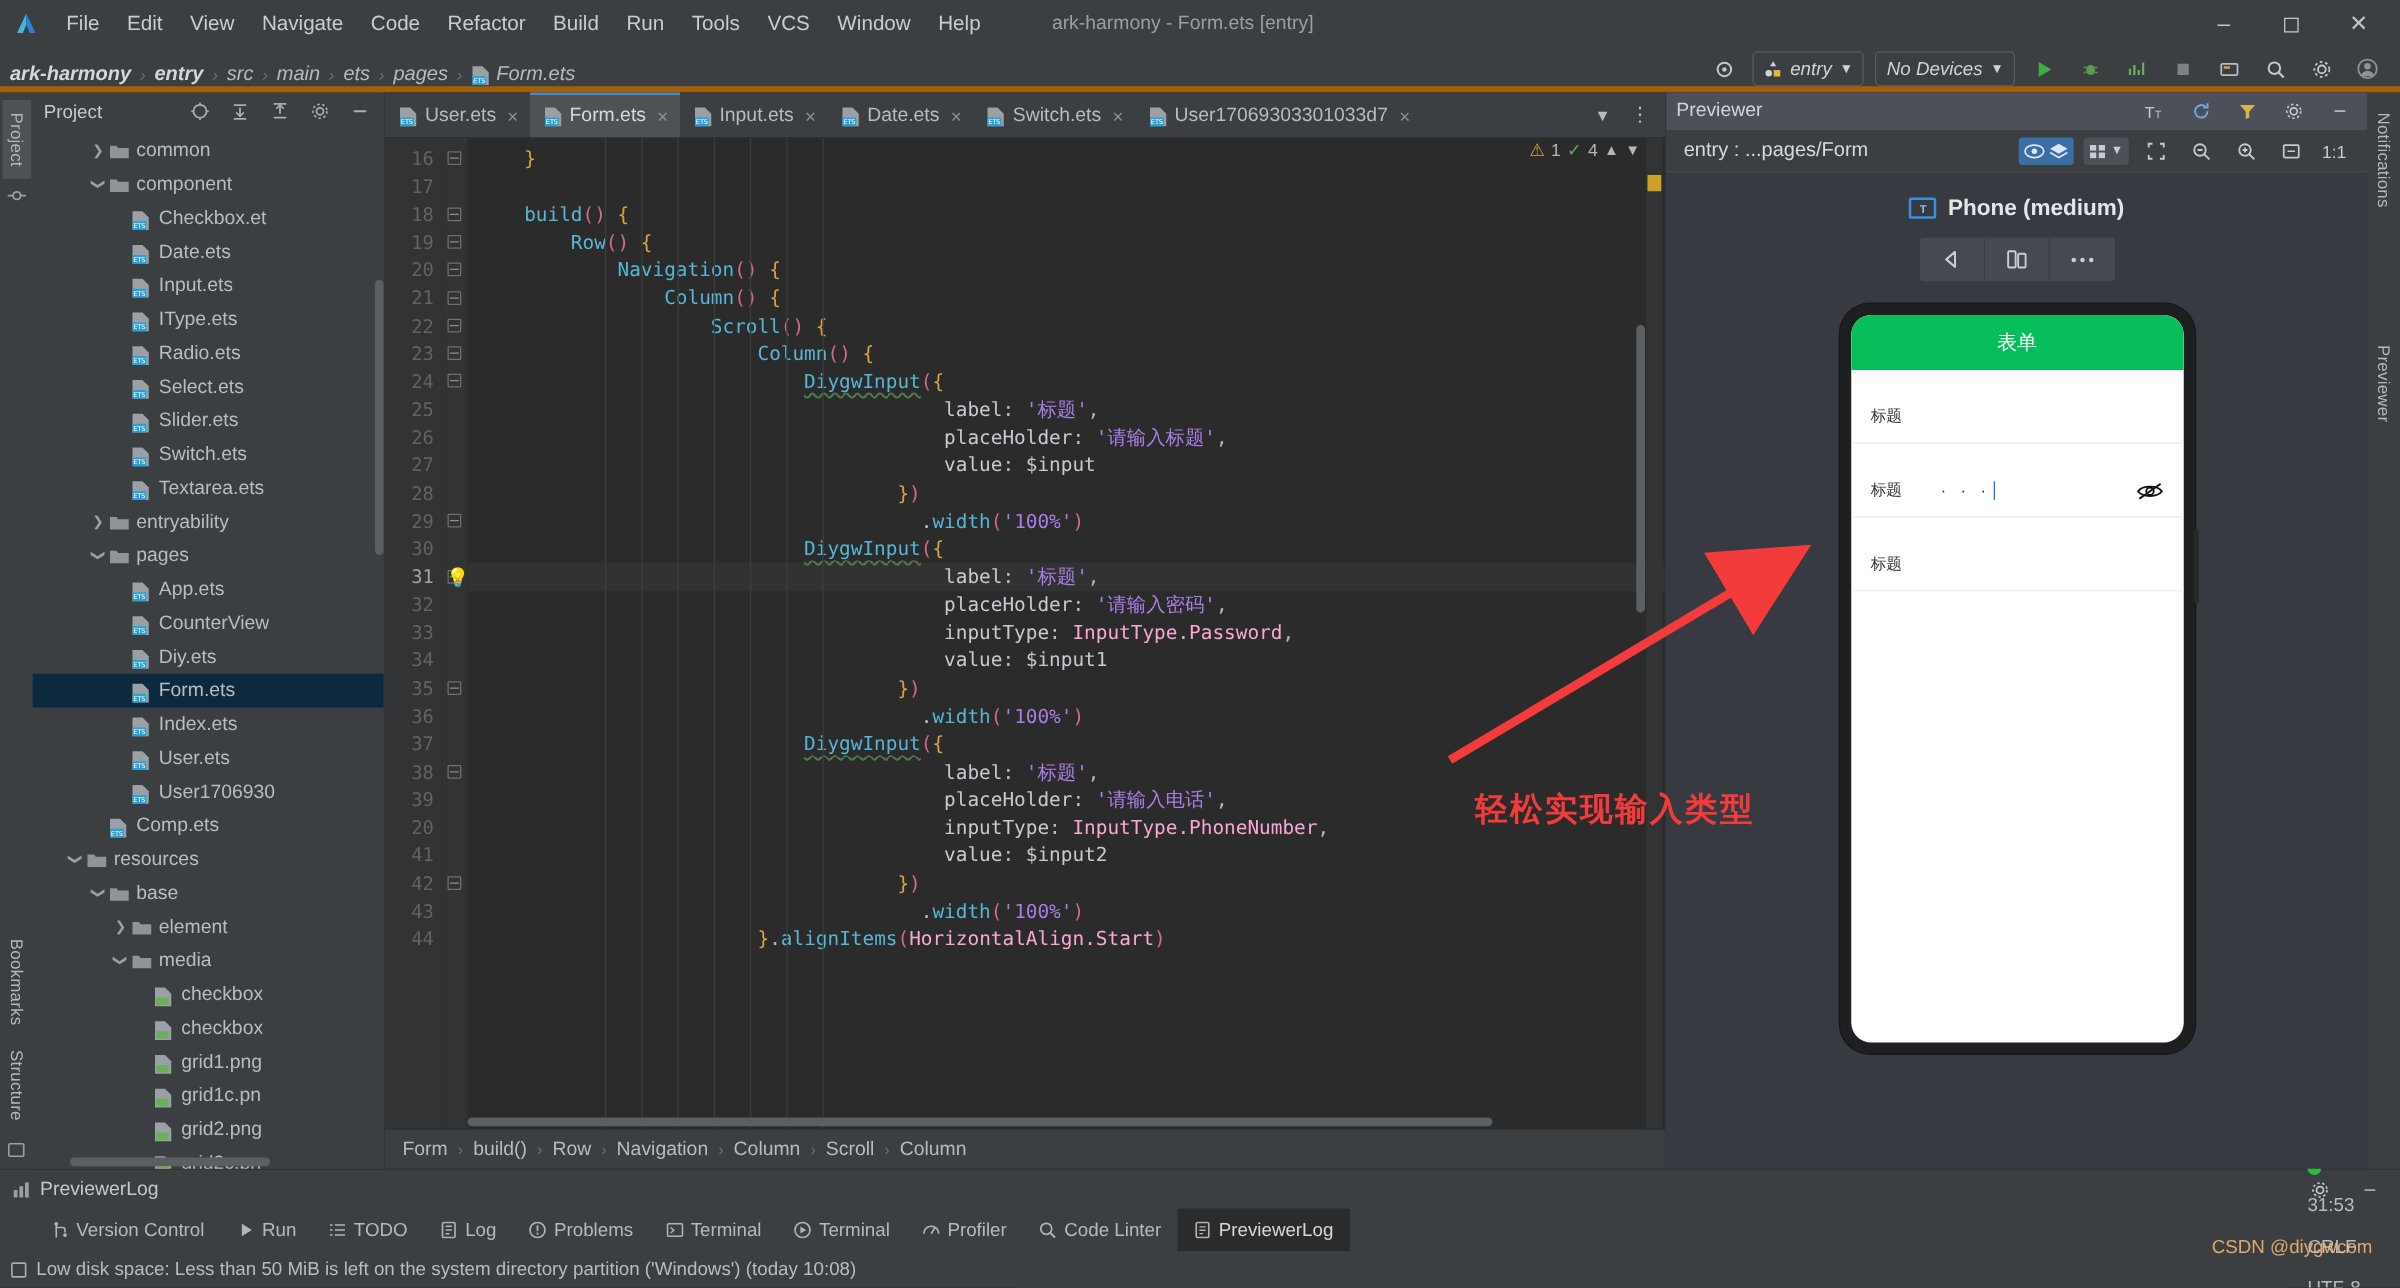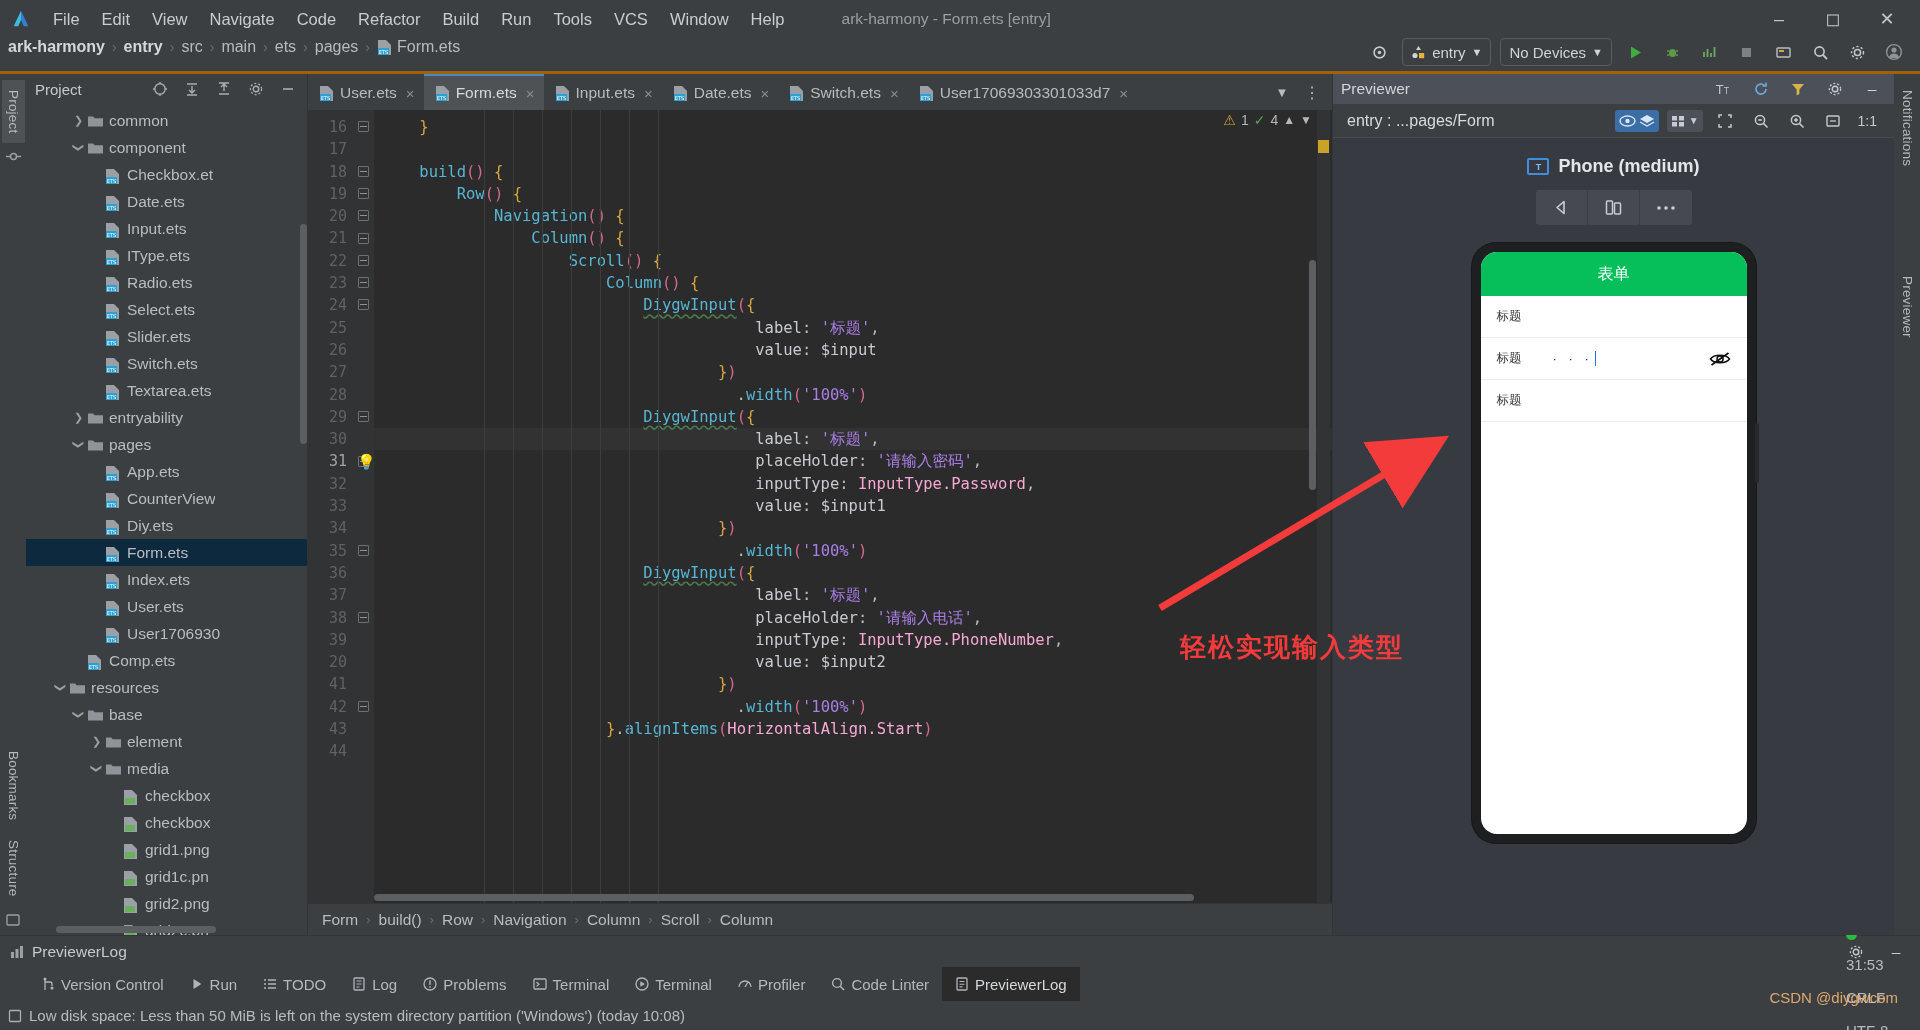--- a/index.html
+++ b/index.html
@@ -14,21 +14,21 @@
   
   .titlebar { height:38px; background:#3c3f41; display:flex; align-items:center; padding:0 6px; flex:0 0 38px; }
   .logo { width:30px; height:30px; display:flex; align-items:center; justify-content:center; }
   .menu { display:flex; align-items:center; margin-left:6px; }
   .menu-item { padding:5px 11px; font-size:16.5px; color:#c8cdd0; border-radius:3px; }
   .win-title { margin-left:46px; font-size:15.5px; color:#9a9fa3; }
   .win-btns { margin-left:auto; display:flex; align-items:center; }
   .win-btn { width:54px; height:38px; display:flex; align-items:center; justify-content:center; color:#c0c5c9; font-size:18px;}
 
   
-  .navbar { height:36px; background:#3c3f41; display:flex; align-items:flex-start; padding:0 8px; flex:0 0 36px; border-bottom:3px solid #a16207;}
+  .navbar { height:36px; background:#3c3f41; display:flex; align-items:flex-end; padding:0 8px; flex:0 0 36px; border-bottom:5px solid #a16207;font-style:italic;}
   .crumbs { display:flex; align-items:center; font-size:16px; }
   .crumb { color:#b6bbbf; }
   .crumb.bold { font-weight:bold; color:#d4d8da; }
   .crumb-sep { color:#6b7074; margin:0 7px; font-size:14px; }
   .ets-badge { display:inline-flex; width:15px; height:17px; margin-right:5px; position:relative; vertical-align:-3px;}
   .navbar-right { margin-left:auto; display:flex; align-items:center; gap:9px; padding-right:4px;}
   .combo { height:28px; border:1px solid #5a5d5f; border-radius:4px; display:flex; align-items:center; padding:0 8px; gap:6px; font-size:15px; color:#cfd3d6; background:#3c3f41;}
   .icon-btn { width:28px; height:28px; display:flex; align-items:center; justify-content:center; border-radius:4px; }
 
   
@@ -96,21 +96,21 @@
   .blue-chip { background:#3a6ea5; border-radius:3px; display:flex; align-items:center; height:22px; padding:0 4px; gap:3px;}
   .prev-body { flex:1; background:#373b41; display:flex; flex-direction:column; align-items:center; padding-top:18px; position:relative; min-height:0;}
   .dev-row { display:flex; align-items:center; gap:9px; font-size:18px; color:#e3e7ea; font-weight:bold;}
   .dev-ic { width:22px; height:17px; border:2px solid #3f8fe0; border-radius:2px; display:flex; align-items:center; justify-content:center; font-size:9px; color:#7fc0f5;}
   .ctrl-row { margin-top:13px; display:flex; background:#464a50; border-radius:3px; overflow:hidden;}
   .ctrl { width:52px; height:35px; display:flex; align-items:center; justify-content:center; color:#c9ced2; border-right:1px solid #3a3e43;}
   .ctrl:last-child { border-right:none; }
 
   .phone { margin-top:18px; width:284px; height:600px; background:#1d1f21; border-radius:24px; padding:9px; position:relative; box-shadow:0 0 0 1px #15171a;}
   .phone:after { content:""; position:absolute; right:-3px; top:180px; width:4px; height:60px; background:#27292c; border-radius:2px;}
-  .screen { width:100%; height:100%; background:#ffffff; border-radius:16px; overflow:hidden; display:flex; flex-direction:column;}
+  .screen { width:100%; height:100%; background:#ffffff; border-radius:16px; overflow:hidden; display:flex; flex-direction:column;gap:17px;}
   .ph-header { height:44px; background:#06bf5b; color:#fff; display:flex; align-items:center; justify-content:center; font-size:16px; font-family:"DejaVu Sans", sans-serif;}
   .frow { height:42px; border-bottom:1px solid #ededed; display:flex; align-items:center; padding:0 16px; position:relative;}
   .flabel { font-size:12.5px; color:#333; width:56px; font-family:"DejaVu Sans", sans-serif;}
   .fdots { font-size:13px; color:#222; letter-spacing:4px; }
   .fcaret { width:1.5px; height:15px; background:#1a73e8; margin-left:2px;}
   .feye { margin-left:auto; color:#111; }
 
   
   .annot { position:absolute; pointer-events:none; left:0; top:0; width:100%; height:100%; z-index:30;}
   .annot-text { position:absolute; left:1180px; top:630px; font-size:26px; font-weight:bold; color:#f43b3b; font-family:"DejaVu Sans", sans-serif; letter-spacing:2px;}
@@ -822,20 +822,21 @@
             <div class="cline">    <span class="k-br">}</span></div>
                 <div class="cline"></div>
                 <div class="cline">    <span class="k-fn">build</span><span class="k-par">()</span> <span class="k-br">{</span></div>
                 <div class="cline">        <span class="k-fn">Row</span><span class="k-par">()</span> <span class="k-br">{</span></div>
                 <div class="cline">            <span class="k-fn">Navigation</span><span class="k-par">()</span> <span class="k-br">{</span></div>
                 <div class="cline">                <span class="k-fn">Column</span><span class="k-par">()</span> <span class="k-br">{</span></div>
                 <div class="cline">                    <span class="k-fn">Scroll</span><span class="k-par">()</span> <span class="k-br">{</span></div>
                 <div class="cline">                        <span class="k-fn">Column</span><span class="k-par">()</span> <span class="k-br">{</span></div>
                 <div class="cline">                            <span class="k-fn sq">DiygwInput</span><span class="k-par">(</span><span class="k-br">{</span></div>
                 <div class="cline">                                        <span class="k-prop">label</span>: <span class="k-str">'标题'</span>,</div>
+                <div class="cline">                                        <span class="k-prop">placeHolder</span>: <span class="k-str">'请输入标题'</span>,</div>
                 <div class="cline">                                        <span class="k-prop">value</span>: <span class="k-var">$input</span></div>
                 <div class="cline">                                    <span class="k-br">}</span><span class="k-par">)</span></div>
                 <div class="cline">                                      .<span class="k-fn">width</span><span class="k-par">(</span><span class="k-str">'100%'</span><span class="k-par">)</span></div>
                 <div class="cline">                            <span class="k-fn sq">DiygwInput</span><span class="k-par">(</span><span class="k-br">{</span></div>
                 <div class="cline hl">                                        <span class="k-prop">label</span>: <span class="k-str">'标题'</span>,</div>
                 <div class="cline">                                        <span class="k-prop">placeHolder</span>: <span class="k-str">'请输入密码'</span>,</div>
                 <div class="cline">                                        <span class="k-prop">inputType</span>: <span class="k-ty">InputType.Password</span>,</div>
                 <div class="cline">                                        <span class="k-prop">value</span>: <span class="k-var">$input1</span></div>
                 <div class="cline">                                    <span class="k-br">}</span><span class="k-par">)</span></div>
                 <div class="cline">                                      .<span class="k-fn">width</span><span class="k-par">(</span><span class="k-str">'100%'</span><span class="k-par">)</span></div>

